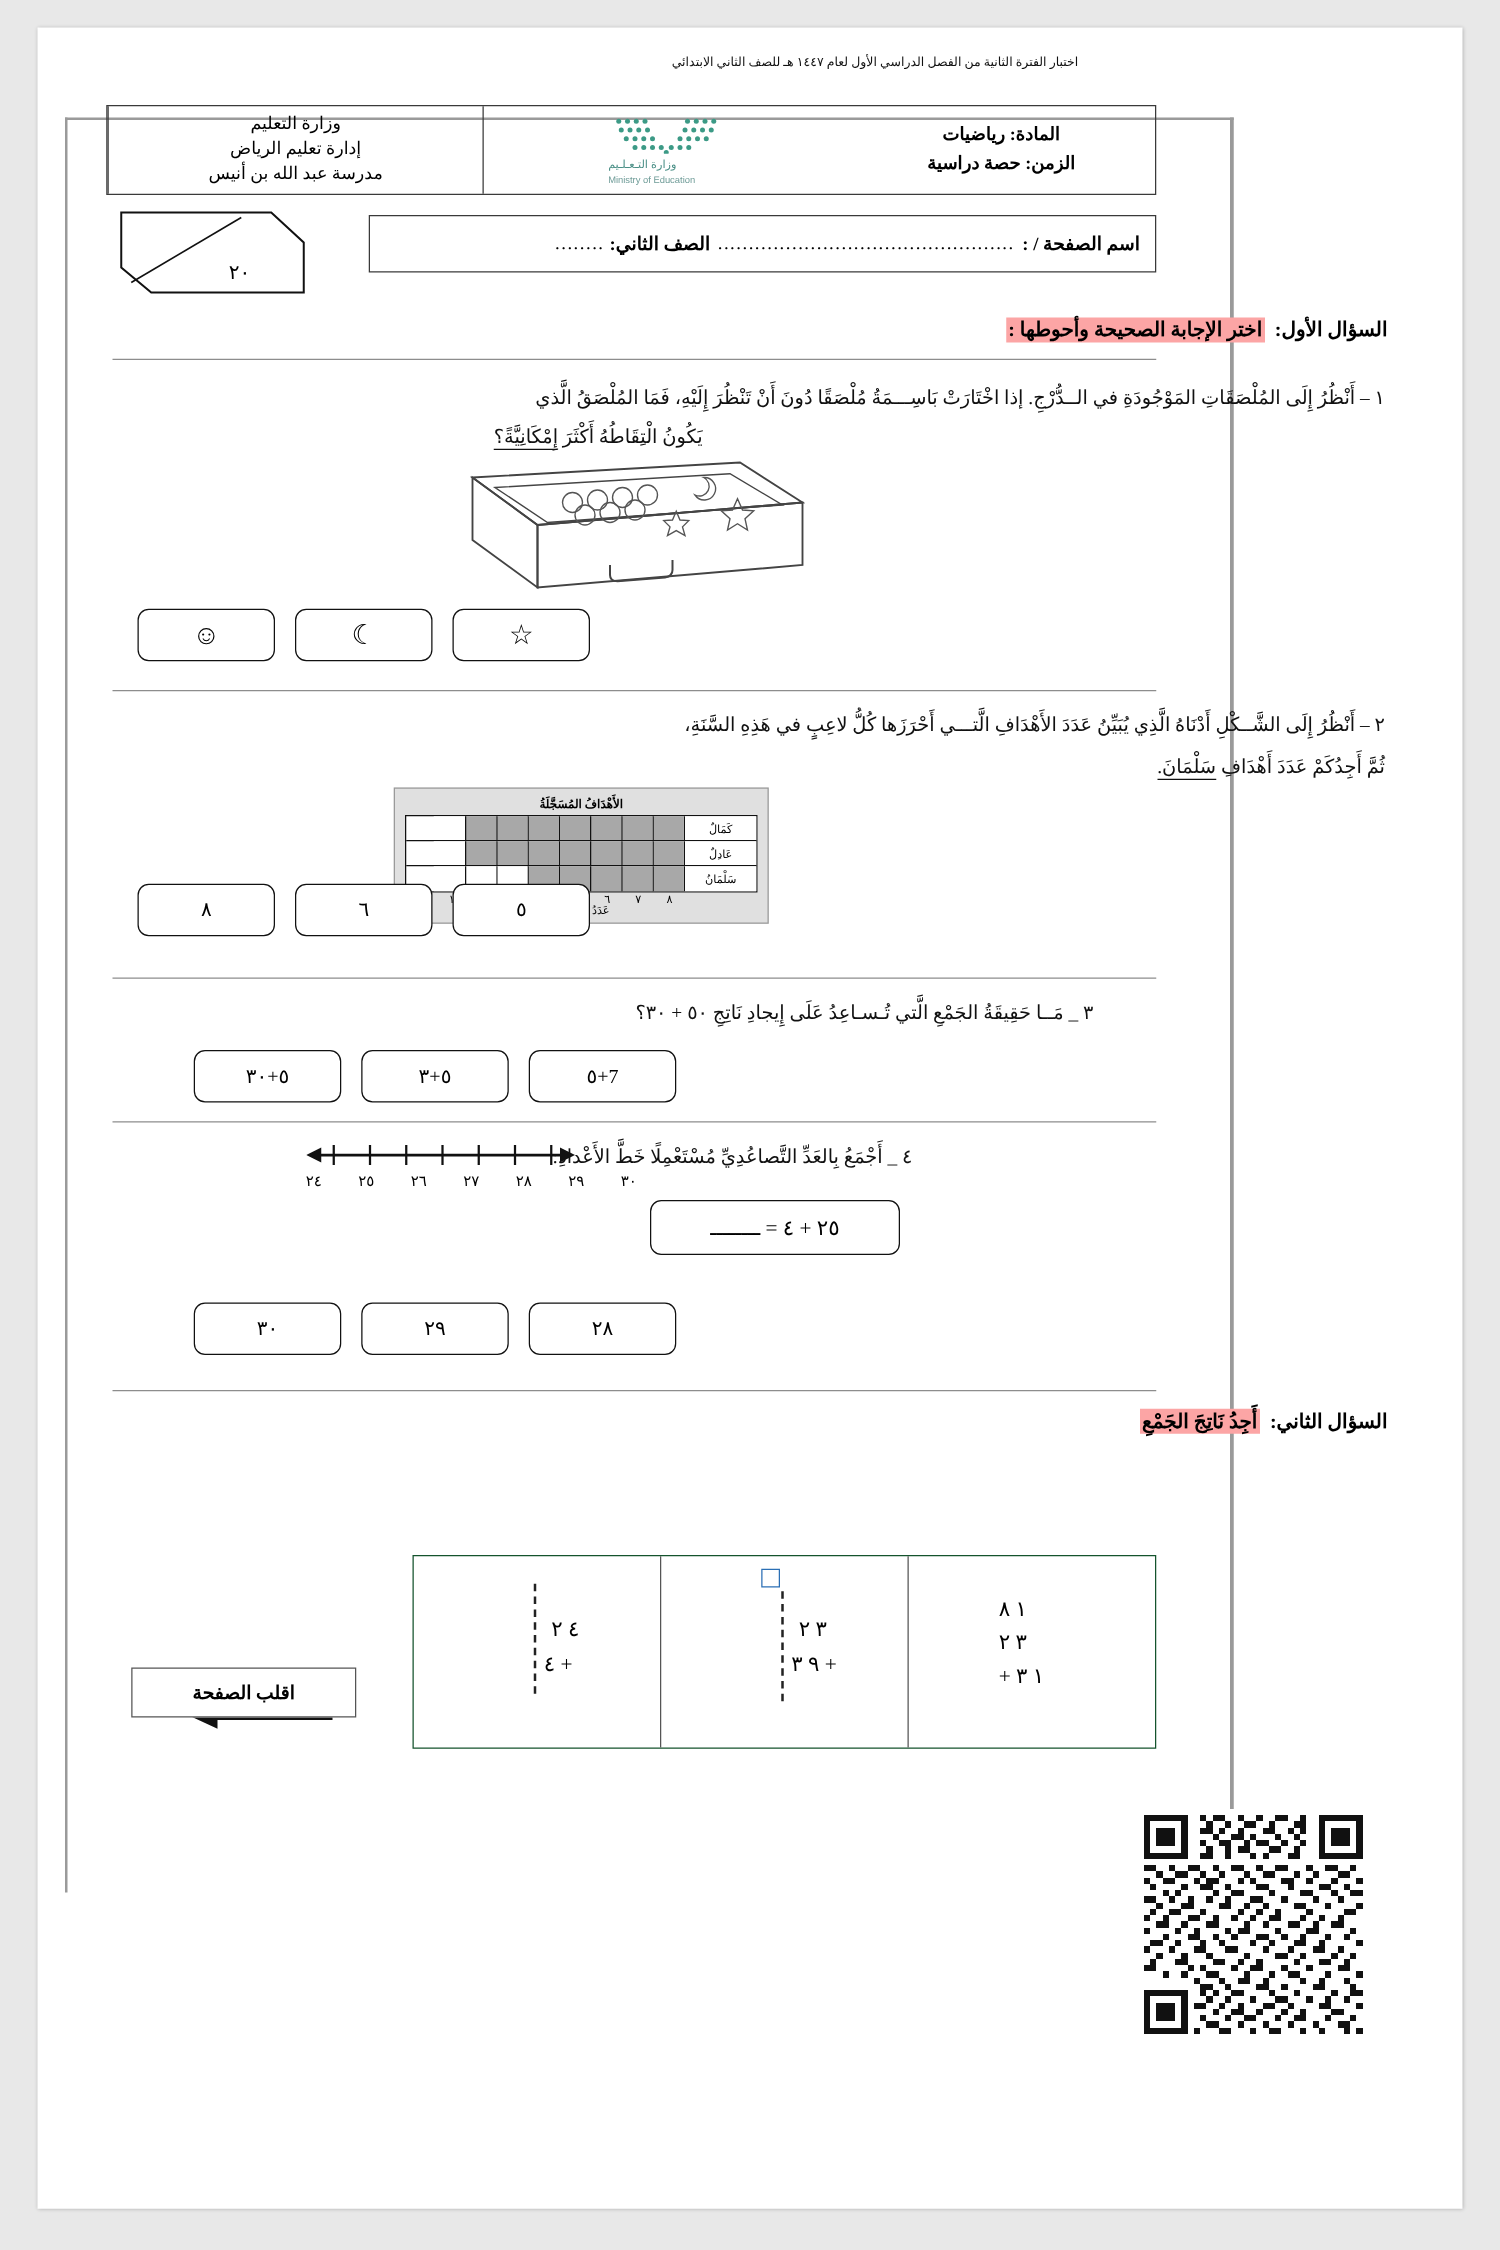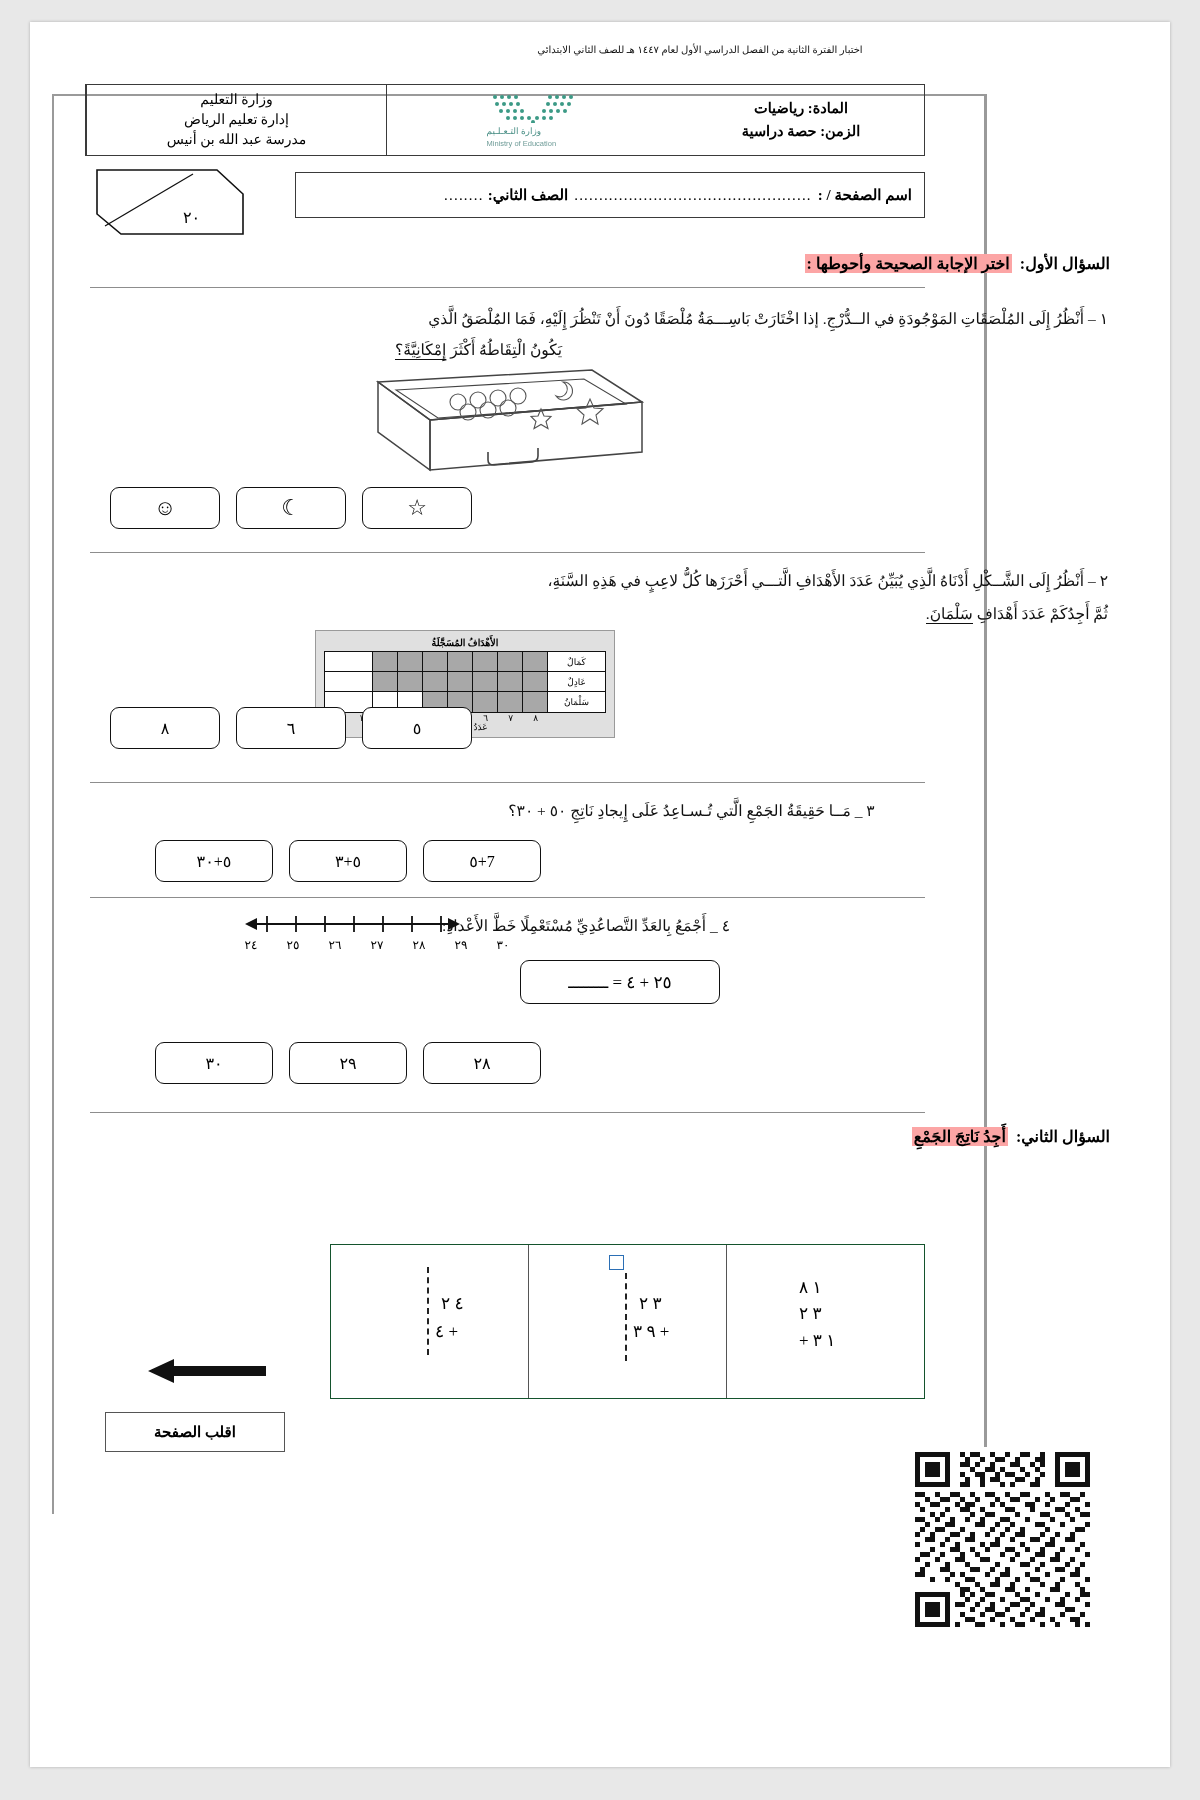--- a/index.html
+++ b/index.html
@@ -118,21 +118,21 @@
   .add-cell:last-child{ border-left:none; }
   .col-sum{ position:absolute; font-size:17px; line-height:1.55; text-align:left; direction:ltr;}
   
   .pv{ position:absolute; }
   .pv .vline{ position:absolute; border-left:2px dashed #222; height:88px; }
   .pv .d{ position:absolute; font-size:17px; }
   .pv .sq{ position:absolute; width:15px; height:15px; border:1.6px solid #2b6fb5; }
   
   .flip-arrow{ position:absolute; left:118px; top:1335px; }
   .flip-box{
-    position:absolute; left:75px; top:1390px; width:180px; height:40px;
+    position:absolute; left:75px; top:1312px; width:180px; height:40px;
     border:1px solid #555; display:flex; align-items:center; justify-content:center;
     font-size:15px; font-weight:bold; background:#fff;
   }
   
   .qr{ position:absolute; left:880px; top:1425px; }
 </style>
 </head>
 <body>
 
 <div class="page">

